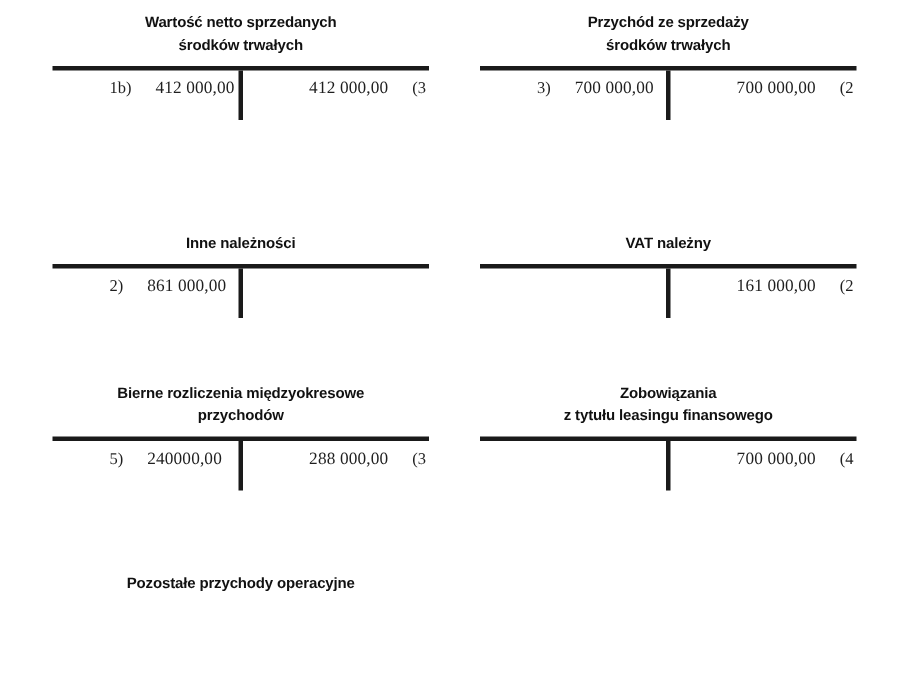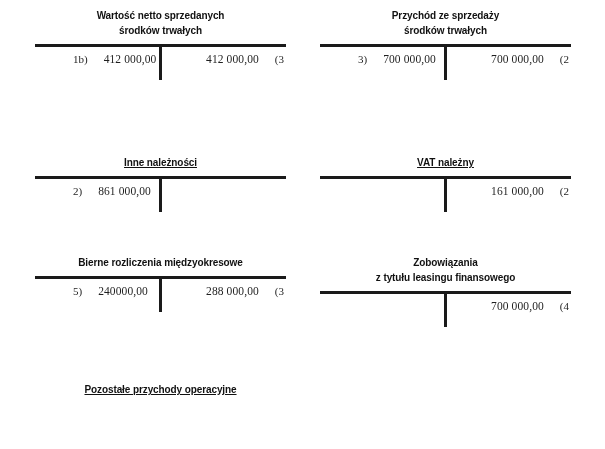--- a/index.html
+++ b/index.html
@@ -44,21 +44,20 @@
     margin: 0 0 6px 0;
     min-height: 15px;
     color: #111111;
   }
   .acct-title .ln {
     display: block;
   }
   
   .acct-title.one-line {
     padding-top: 15px;
-    text-decoration: underline;
   }
 
   
   .t-frame {
     position: relative;
     height: 46px;
   }
   .t-bar {
     position: absolute;
     top: 0;
@@ -180,20 +179,21 @@
         <div class="t-stem"></div>
         <div class="side credit">
           <span class="amount">161 000,00</span>
           <span class="ref">(2</span>
         </div>
       </div>
     </div>
     <div class="t-account col-left row-3">
       <div class="acct-title">
         <span class="ln">Bierne rozliczenia międzyokresowe</span>
+        <span class="ln">przychodów</span>
       </div>
       <div class="t-frame">
         <div class="t-bar"></div>
         <div class="t-stem"></div>
         <div class="side debit">
           <span class="ref">5)</span>
           <span class="amount">240000,00</span>
         </div>
         <div class="side credit">
           <span class="amount">288 000,00</span>

